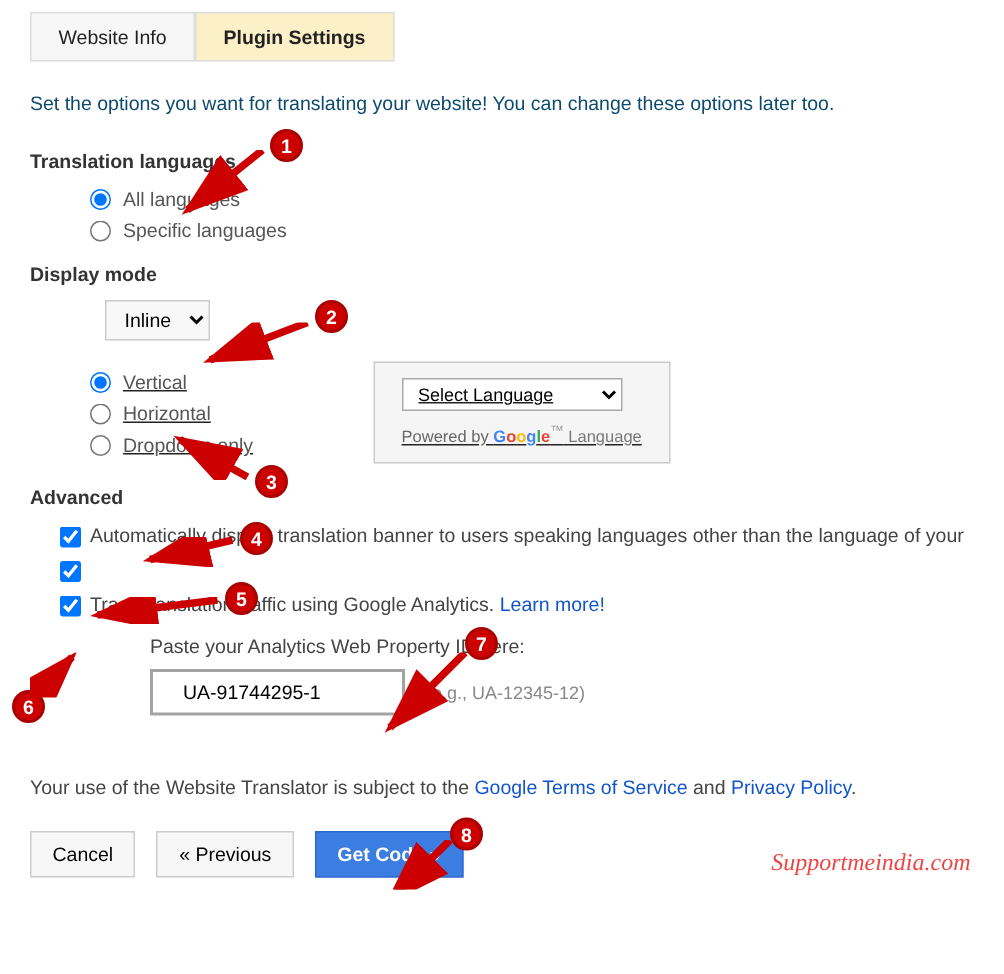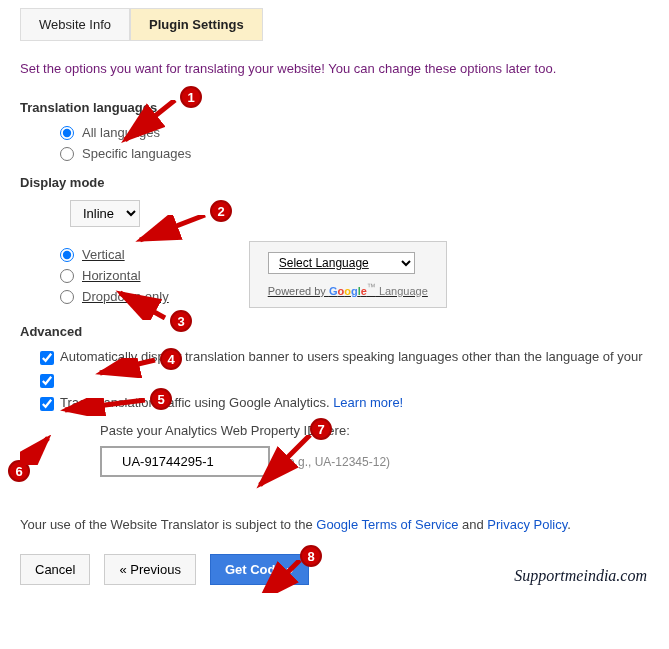--- a/index.html
+++ b/index.html
@@ -2,21 +2,21 @@
 <html><head>
   <meta charset="utf-8">
   <style>
     * { box-sizing: border-box; margin: 0; padding: 0; }
     body { font-family: Arial, sans-serif; font-size: 13px; color: #222; padding: 8px 20px; width: 669px; position: relative; }
     
     .tabs { display: flex; margin-bottom: 20px; }
     .tab { padding: 8px 18px; border: 1px solid #ddd; background: #f7f7f7; font-size: 13px; position: relative; }
     .tab.active { background: #fcf0c8; font-weight: bold; }
     
-    .intro { margin: 18px 0 24px; color: #701a75; }
+    .intro { margin: 18px 0 24px; color: #0c4a6e; }
     
     .section-title { font-weight: bold; margin: 14px 0 10px; color: #333; }
     
     .radio-group { margin-left: 40px; }
     .radio-item { margin: 6px 0; display: flex; align-items: center; gap: 8px; }
     .radio-item input[type="radio"] { width: 14px; height: 14px; }
     .radio-item label { color: #555; }
     
     .select-wrapper { margin: 10px 0 14px 50px; }
     select { padding: 4px 8px; border: 1px solid #ccc; background: #f8f8f8; font-size: 13px; }
@@ -42,21 +42,21 @@
     .analytics-input { padding: 6px 20px; border: 2px solid #a3a3a3; width: 170px; font-size: 13px; }
     .analytics-hint { color: #888; font-size: 12px; }
     
     .terms { margin: 40px 0 22px; color: #444; }
     .terms a { color: #1155cc; text-decoration: none; }
     
     .buttons { display: flex; gap: 14px; }
     .btn { padding: 7px 14px; border: 1px solid #ccc; background: #f7f7f7; font-size: 13px; cursor: pointer; }
     .btn.primary { background: #3b7de0; border-color: #2a6bcf; color: #fff; font-weight: bold; }
     
-    .watermark { position: absolute; right: 22px; bottom: 8px; font-family: cursive; font-size: 16px; color: #0f172a; font-style: italic; }
+    .watermark { position: absolute; right: 22px; bottom: 8px; font-family: cursive; font-size: 16px; color: #ef4444; font-style: italic; }
     
     .badge { position: absolute; width: 22px; height: 22px; background: #c00; color: #fff; border-radius: 50%; display: flex; align-items: center; justify-content: center; font-weight: bold; font-size: 13px; border: 2px solid #a00; }
     .arrow { position: absolute; }
     .arrow svg { display: block; }
   </style>
 </head>
 <body>
 
 <div class="tabs">
   <div class="tab">Website Info</div>

